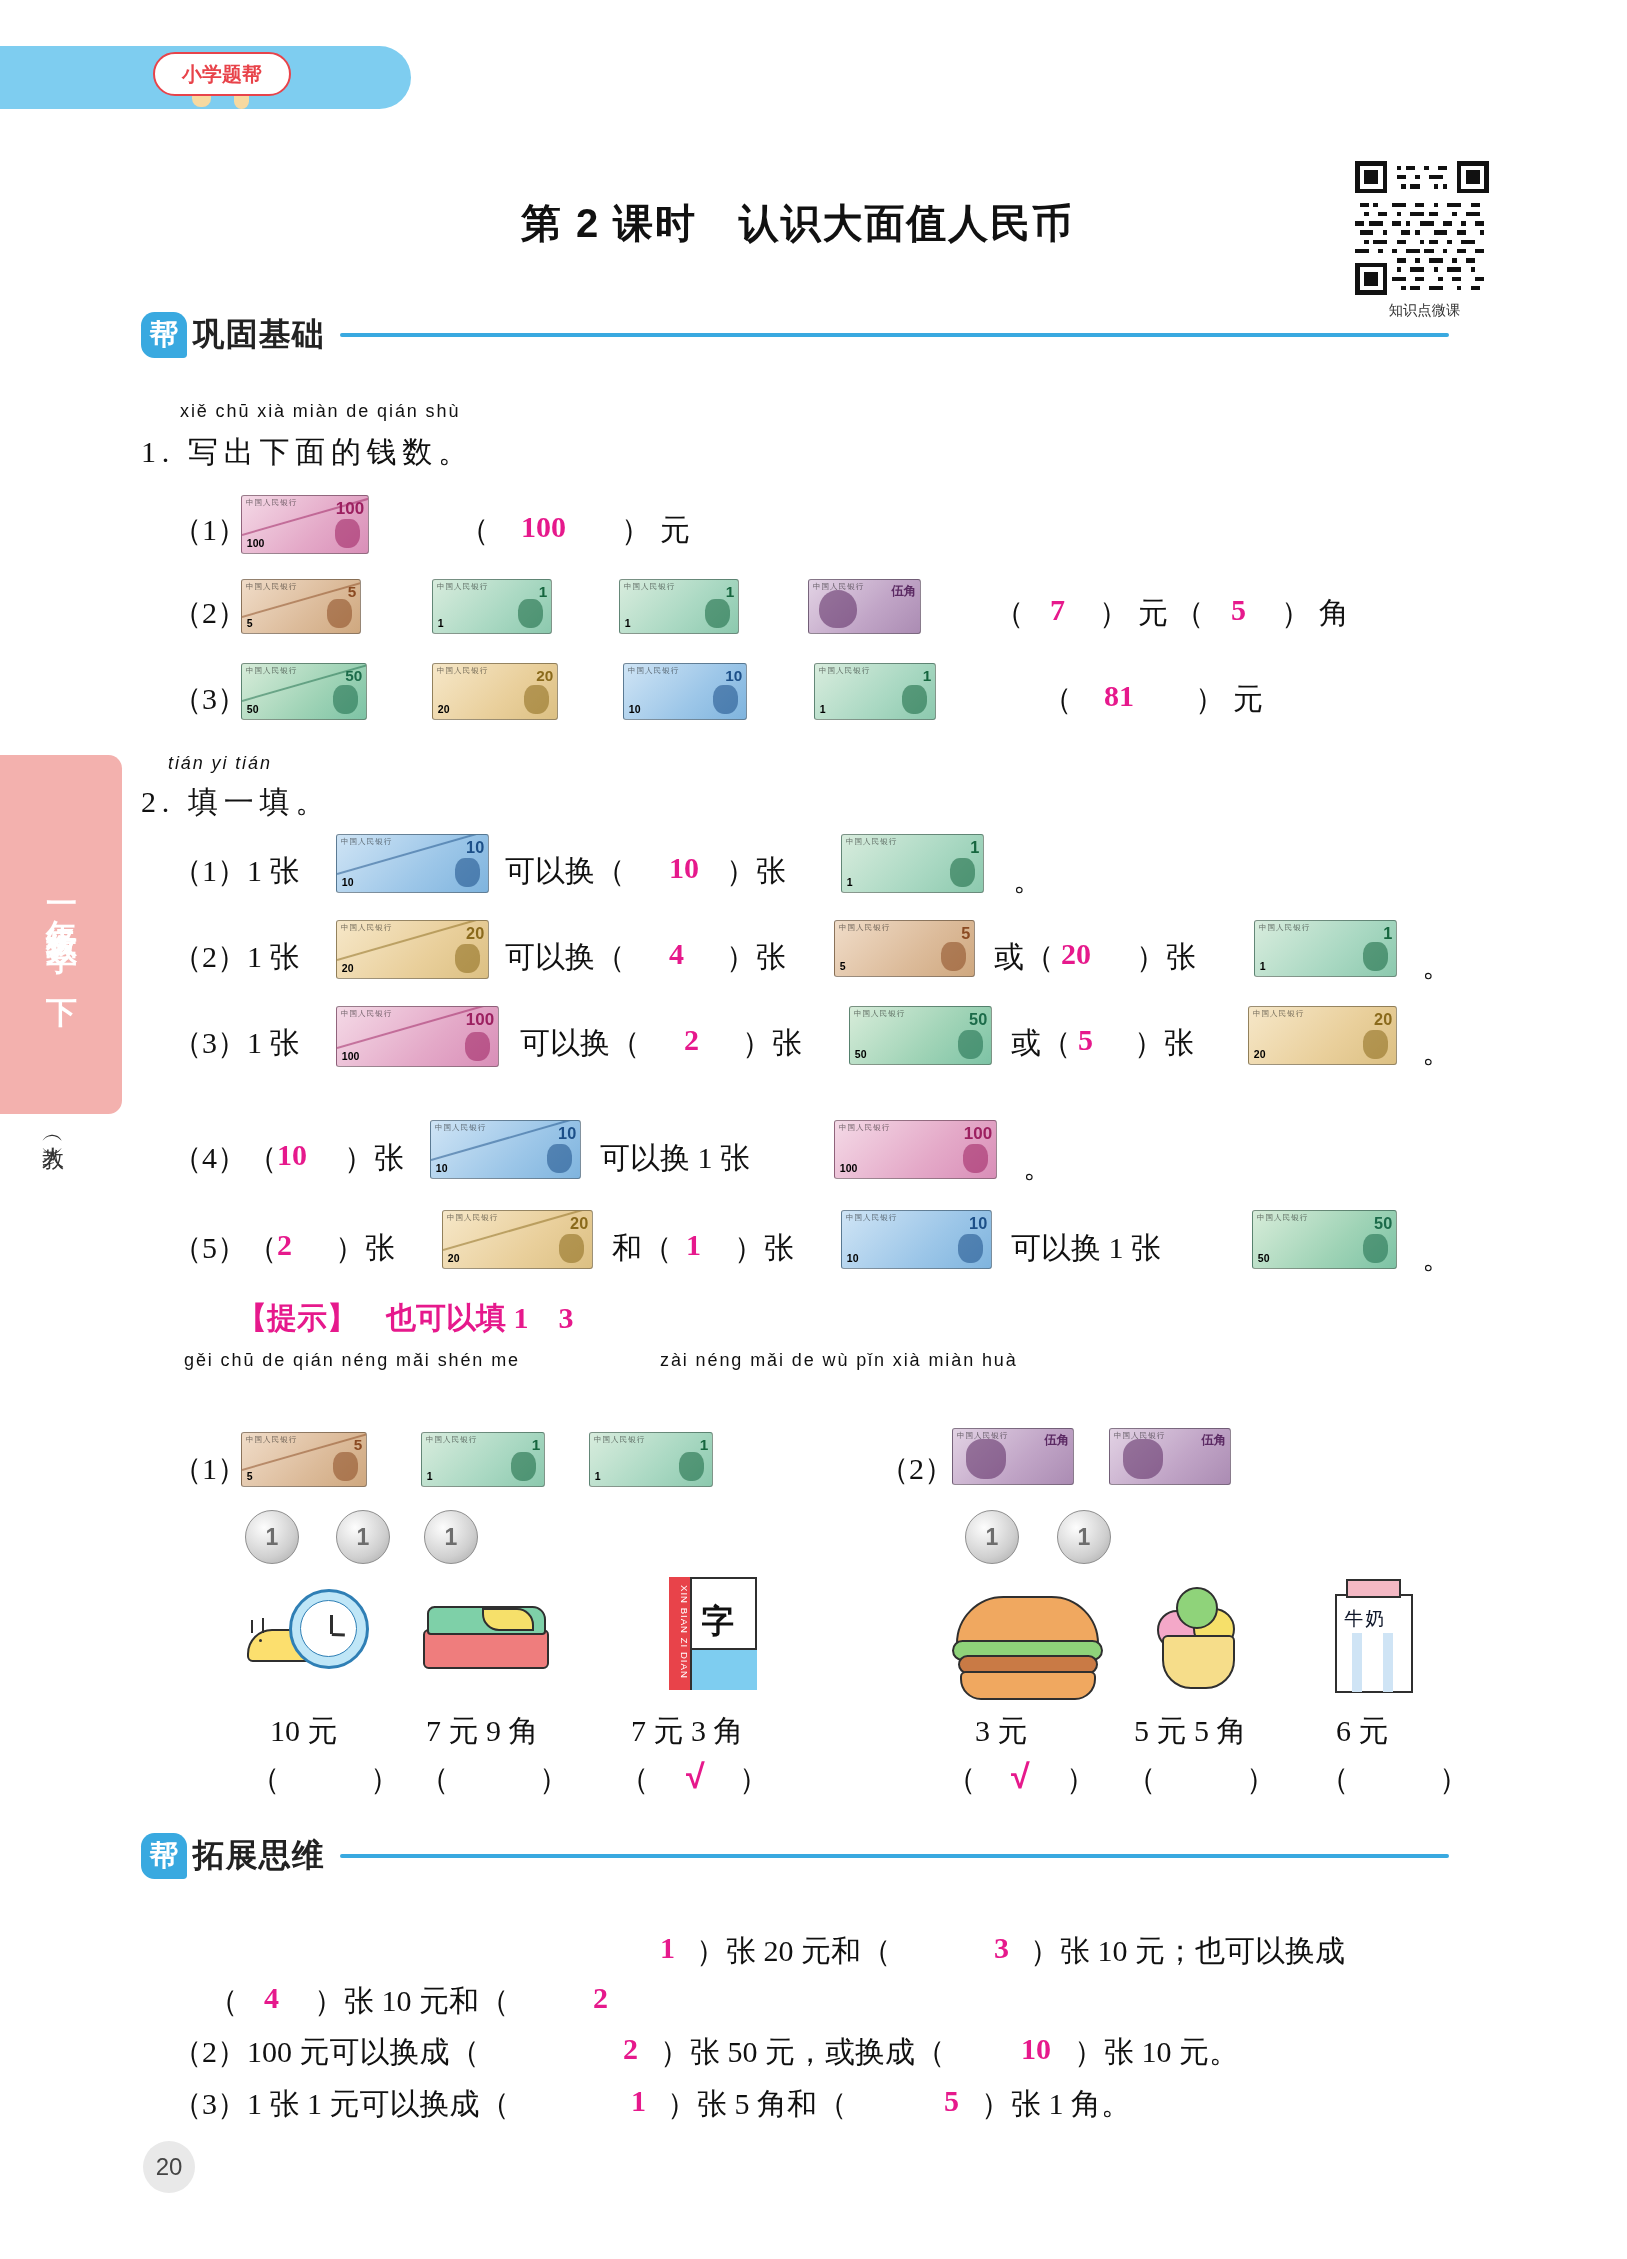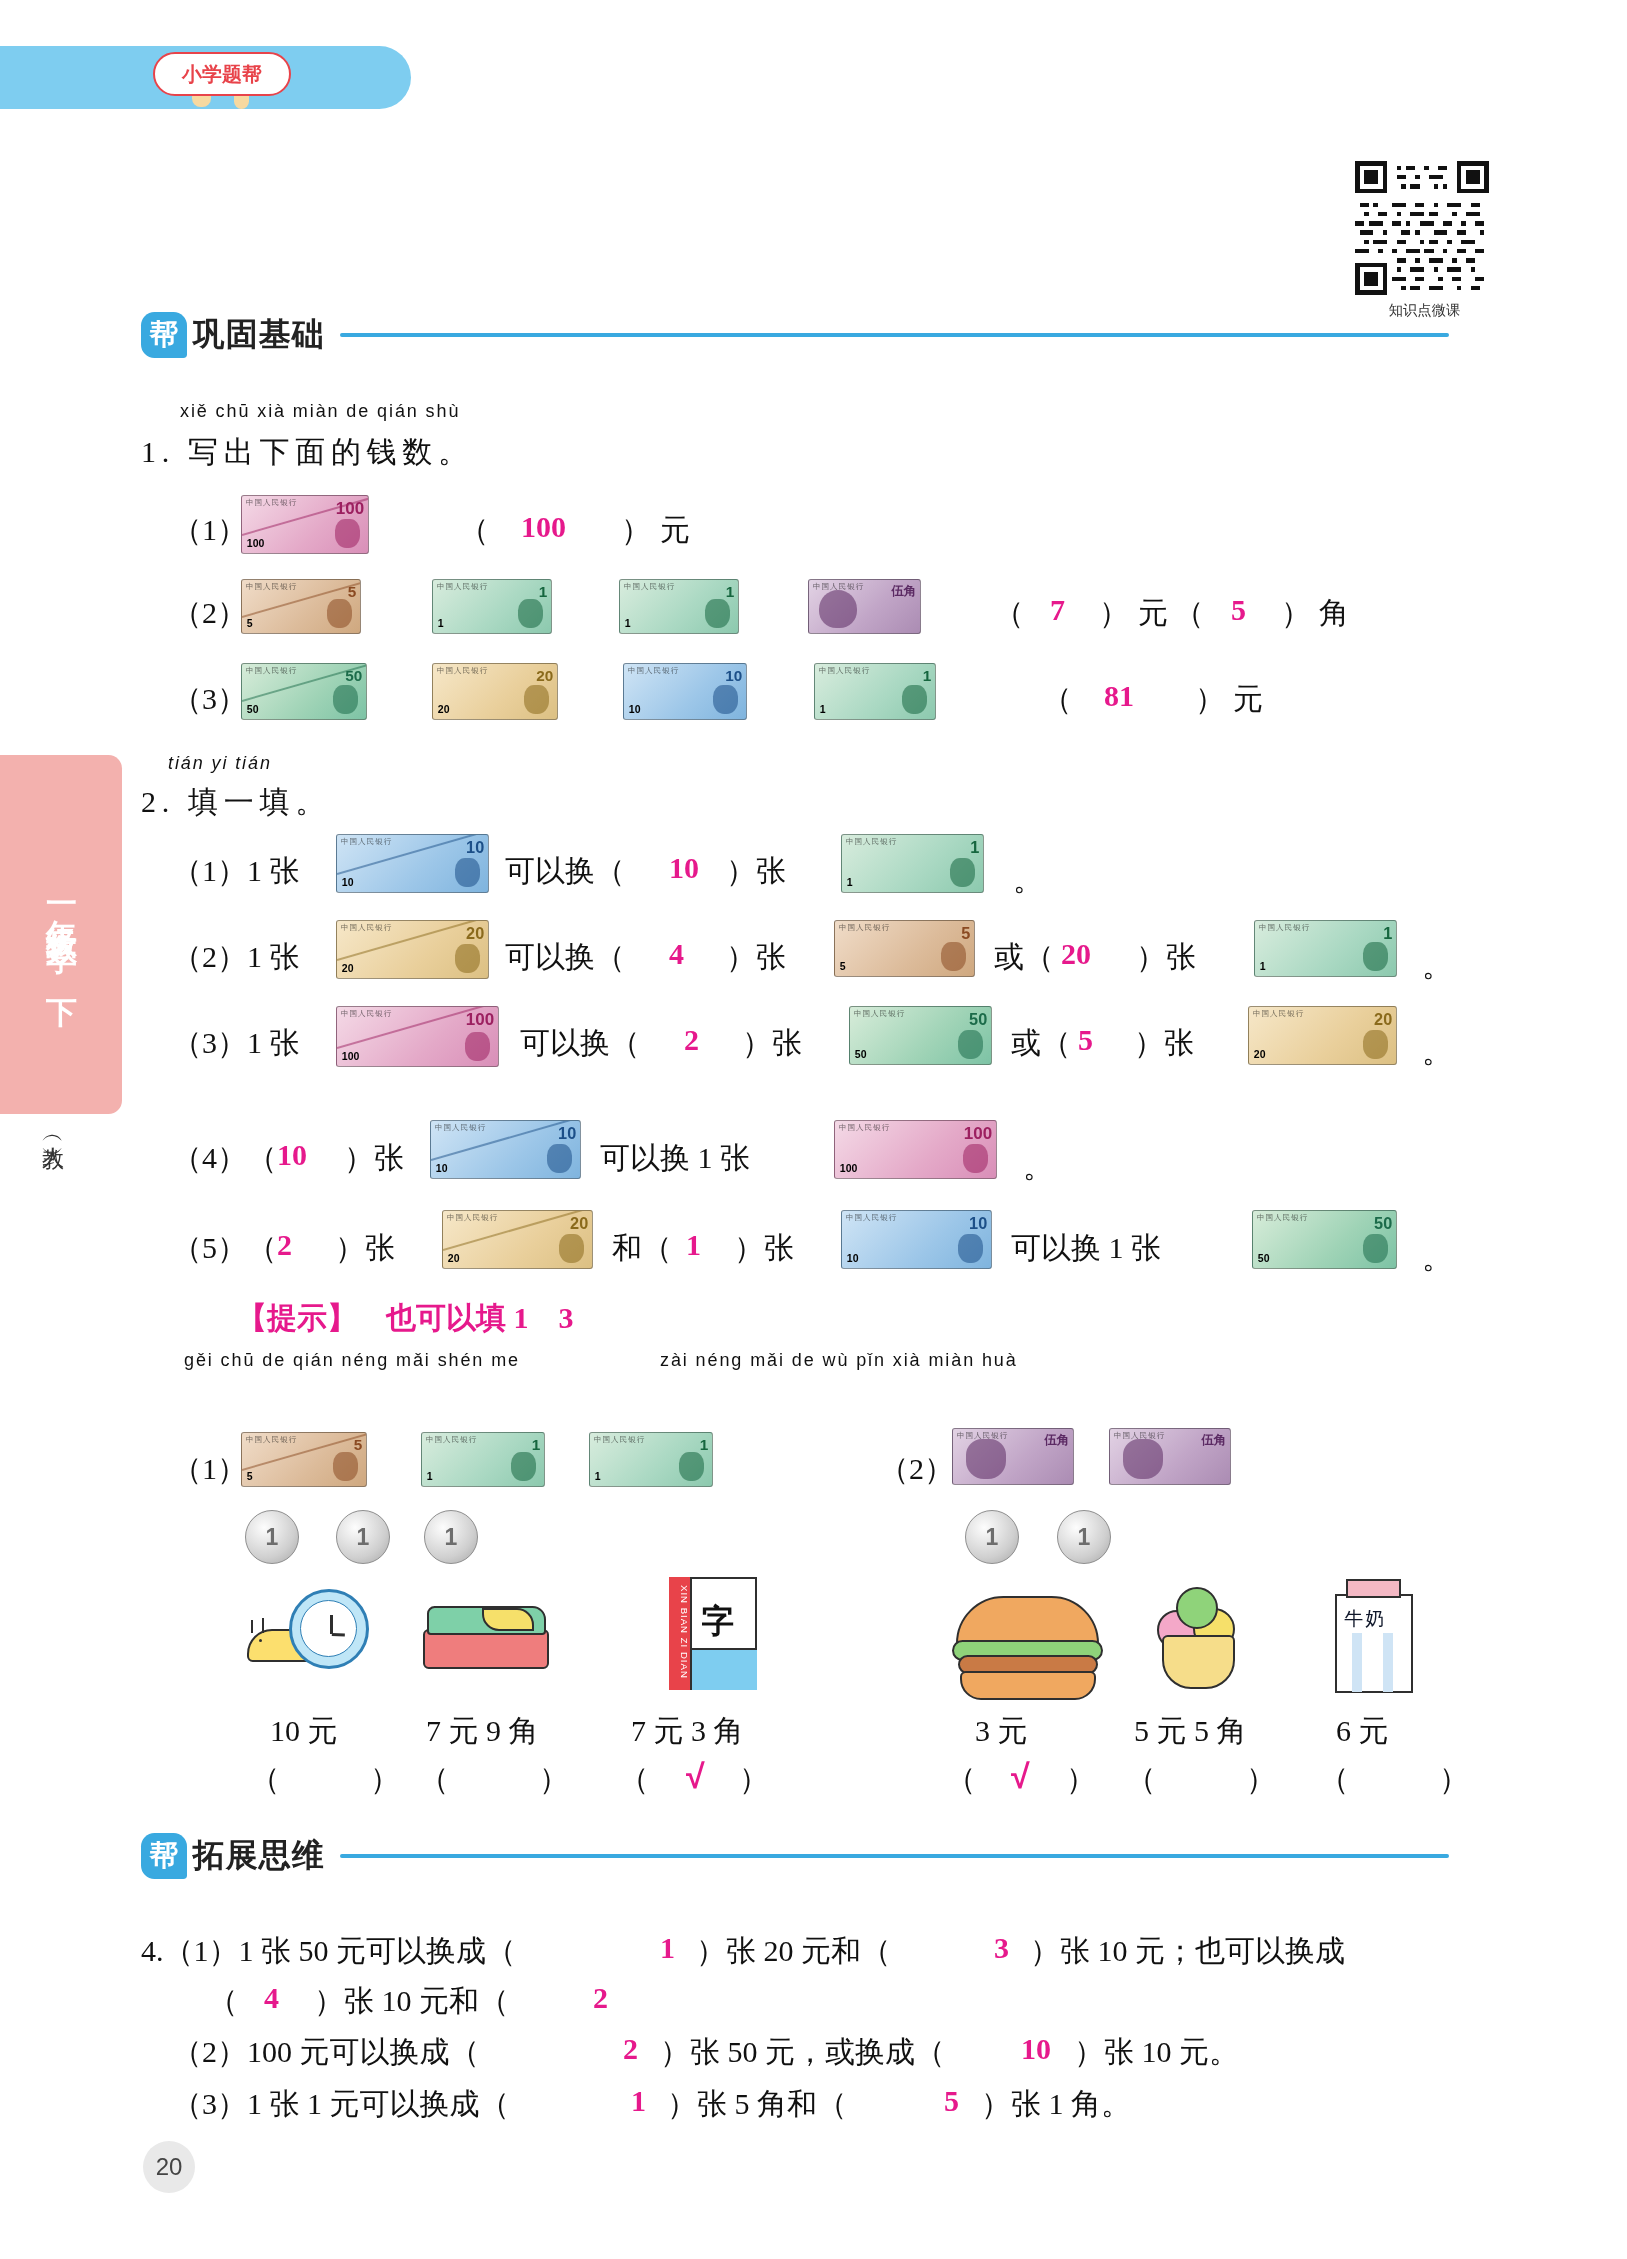--- a/index.html
+++ b/index.html
@@ -197,20 +197,21 @@
       </div>
     <div class="mush-stem small" style="left:12.4px; top:21px;"></div>
   </div>
   <div class="brand-pill">小学题帮</div>
 
   <div class="side-tab">
     <span class="side-tab-text">一年级数学 · 下</span>
   </div>
   <div class="side-sub">（人教）</div>
 
+  <div class="title">第 2 课时　认识大面值人民币</div>
 
   <div class="qr-box">
     <svg width="134" height="134" viewBox="0 0 29 29" shape-rendering="crispEdges">
       <rect width="29" height="29" fill="#fff"></rect>
       <g fill="#111">
         <rect x="0" y="0" width="7" height="1"></rect>
           <rect x="0" y="6" width="7" height="1"></rect>
         <rect x="0" y="0" width="1" height="7"></rect>
           <rect x="6" y="0" width="1" height="7"></rect>
         <rect x="2" y="2" width="3" height="3"></rect>
@@ -622,21 +623,20 @@
   <div class="check" style="left:1011px; top:1757px;">√</div>
   <div class="txt" style="left:1126px; top:1759px;">（　　　）</div>
   <div class="txt" style="left:1319px; top:1759px;">（　　　）</div>
 
   <div class="sec" style="top:1833px;">
     <div class="sec-badge">帮</div>
     <div class="sec-label">拓展思维</div>
     <div class="sec-rule" style="width:1109px;"></div>
   </div>
 
-  <div class="txt" style="left:141px; top:1931px;">4.（1）1 张 50 元可以换成（</div>
   <div class="txt ans" style="left:660px; top:1931px;">1</div>
   <div class="txt" style="left:696px; top:1931px;">）张 20 元和（</div>
   <div class="txt ans" style="left:994px; top:1931px;">3</div>
   <div class="txt" style="left:1030px; top:1931px;">）张 10 元；也可以换成</div>
 
   <div class="txt" style="left:208px; top:1981px;">（</div>
   <div class="txt ans" style="left:264px; top:1981px;">4</div>
   <div class="txt" style="left:314px; top:1981px;">）张 10 元和（</div>
   <div class="txt ans" style="left:593px; top:1981px;">2</div>
 

